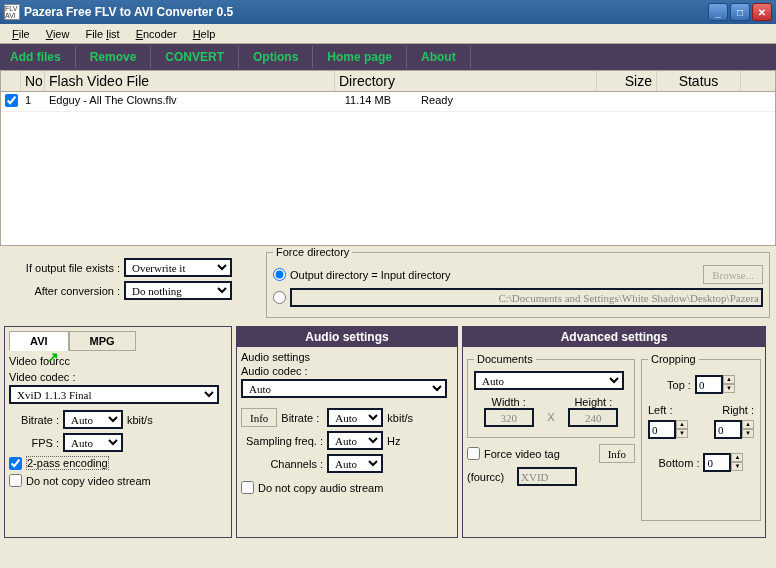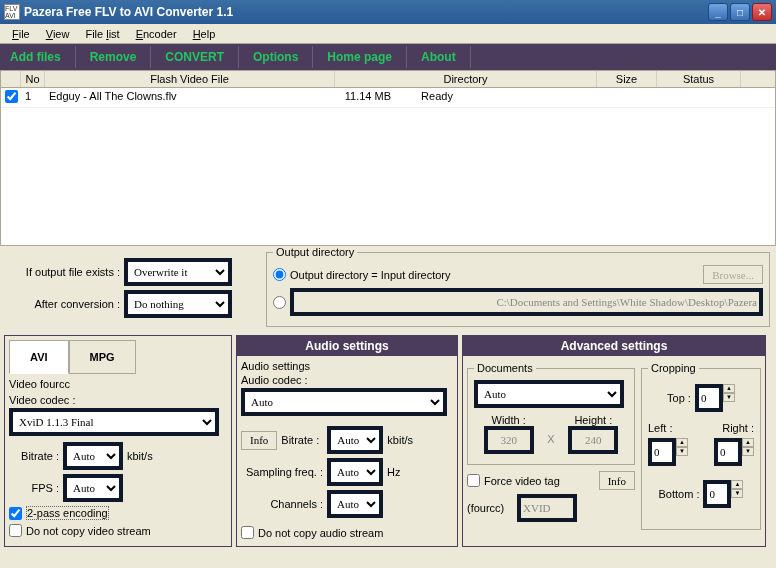--- a/index.html
+++ b/index.html
@@ -11,61 +11,61 @@
 .winbtn { width: 20px; height: 18px; background: linear-gradient(#6fa3e0,#3a6fb5); border: 1px solid #1a4a84; border-radius: 3px; display:flex; align-items:center; justify-content:center; color:#fff; font-weight:bold; font-size:10px;}
 .winbtn.close { background: linear-gradient(#e87070,#c43030); border-color:#8a1a1a;}
 .menubar { background: #ece9d8; height: 20px; display: flex; align-items: center; padding: 0 4px; border-bottom: 1px solid #aca899; }
 .menubar span { padding: 2px 8px; }
 .menubar span u { text-decoration: underline; }
 .toolbar { background: #4a3c5a; height: 26px; display: flex; align-items: center; padding: 0 2px; gap:0; }
 .toolbtn { color: #22c55e; font-weight: bold; padding: 4px 14px; font-size: 12px; border-right: 1px solid #6a5c7a; }
 .toolbtn.first { padding-left: 8px; }
 .filelist { height: 176px; border: 1px solid #aca899; background: #fff; margin: 0; }
 .flhead { display: flex; background: #ece9d8; border-bottom: 1px solid #aca899; }
-.flhead div { border-right: 1px solid #d4d0c8; padding: 2px 4px; font-size: 11px; text-align: center; }
+.flhead div { border-right: 1px solid #d4d0c8; padding: 2px 4px; font-size: 14px; }
 .flrow { display: flex; border-bottom: 1px solid #f0f0f0; }
 .flrow div { padding: 2px 4px; }
 .col-chk { width: 20px; text-align:center;}
 .col-no { width: 24px; }
 .col-file { width: 290px; }
 .col-dir { width: 262px; }
 .col-size { width: 60px; text-align: right; }
 .col-status { width: 84px; text-align: center; }
 .midrow { display: flex; padding: 4px; gap: 4px; background: #ece9d8; }
 .midleft { width: 256px; padding: 4px; }
 .midright { flex: 1; }
 .fieldrow { display: flex; align-items: center; margin: 4px 0; }
 .fieldrow label { text-align: right; padding-right: 4px; }
-select, input[type=text] { font-family: Tahoma; font-size: 11px; border: 4px solid #0f172a; background: #fff; padding: 1px 2px; height: 28px; }
+select, input[type=text] { font-family: Tahoma; font-size: 11px; border: 2px solid #0f172a; background: #fff; padding: 1px 2px; height: 19px; }
 select:disabled, input:disabled { background: #ece9d8; color: #888; }
 button { font-family: Tahoma; font-size: 11px; border: 1px solid #aca899; background: #ece9d8; padding: 1px 8px; height: 19px; }
 button:disabled { color: #aca899; }
 .groupbox { border: 1px solid #aca899; margin: 2px; position: relative; padding: 8px 6px 6px; }
 .groupbox > .gtitle { position: absolute; top: -7px; left: 6px; background: #ece9d8; padding: 0 3px; font-size: 11px; }
 .panels { display: flex; gap: 4px; padding: 2px 4px 4px; }
 .panel { border: 1px solid #4a3c5a; flex-shrink:0; }
 .panel-hdr { background: #4a3c5a; color: #fff; font-weight: bold; text-align: center; padding: 3px 0; font-size: 12px; }
 .panel-body { padding: 4px; background: #ece9d8; }
 .tabs { display: flex; }
-.tab { border: 1px solid #aca899; padding: 10px 20px; background: #ece9d8; font-weight: bold; font-size:11px;}
+.tab { border: 1px solid #aca899; padding: 3px 20px; background: #ece9d8; font-weight: bold; font-size:11px;}
 .tab.active { background: #fff; border-bottom-color: #fff; position:relative; z-index:1;}
 .spin { display:inline-flex; }
 .spin input { width: 28px; }
 .spinbtns { width:12px; display:flex; flex-direction:column; }
 .spinbtns div { height:9px; border:1px solid #aca899; font-size:6px; line-height:6px; text-align:center; background:#ece9d8;}
 fieldset { border: 1px solid #aca899; padding: 6px; margin: 2px 0; }
 fieldset legend { padding: 0 3px; font-size:11px;}
 .arrow { position:absolute; color:#00b000; font-size:14px; font-weight:bold;}
 </style>
 </head>
 <body>
 
 <div class="titlebar">
   <div class="icon">FLV AVI</div>
-  <div class="title">Pazera Free FLV to AVI Converter 1.1</div>
+  <div class="title">Pazera Free FLV to AVI Converter 0.5</div>
   <div class="winbtns">
     <div class="winbtn">_</div>
     <div class="winbtn">□</div>
     <div class="winbtn close">✕</div>
   </div>
 </div>
 
 <div class="menubar">
   <span><u>F</u>ile</span>
   <span><u>V</u>iew</span>
@@ -107,21 +107,21 @@
       <label style="width:116px">If output file exists :</label>
       <select style="width:108px"><option>Overwrite it</option></select>
     </div>
     <div class="fieldrow">
       <label style="width:116px">After conversion :</label>
       <select style="width:108px"><option>Do nothing</option></select>
     </div>
   </div>
   <div class="midright">
     <div class="groupbox">
-      <div class="gtitle">Output directory</div>
+      <div class="gtitle">Force directory</div>
       <div class="fieldrow">
         <input type="radio" name="od" checked="" style="margin-right: 4px;">
         <span>Output directory = Input directory</span>
         <div style="flex:1"></div>
         <button disabled="">Browse...</button>
       </div>
       <div class="fieldrow">
         <input type="radio" name="od" style="margin-right: 4px;">
         <input type="text" disabled="" style="flex: 1 1 0%; text-align: right;" value="C:\Documents and Settings\White Shadow\Desktop\Pazera">
       </div>

